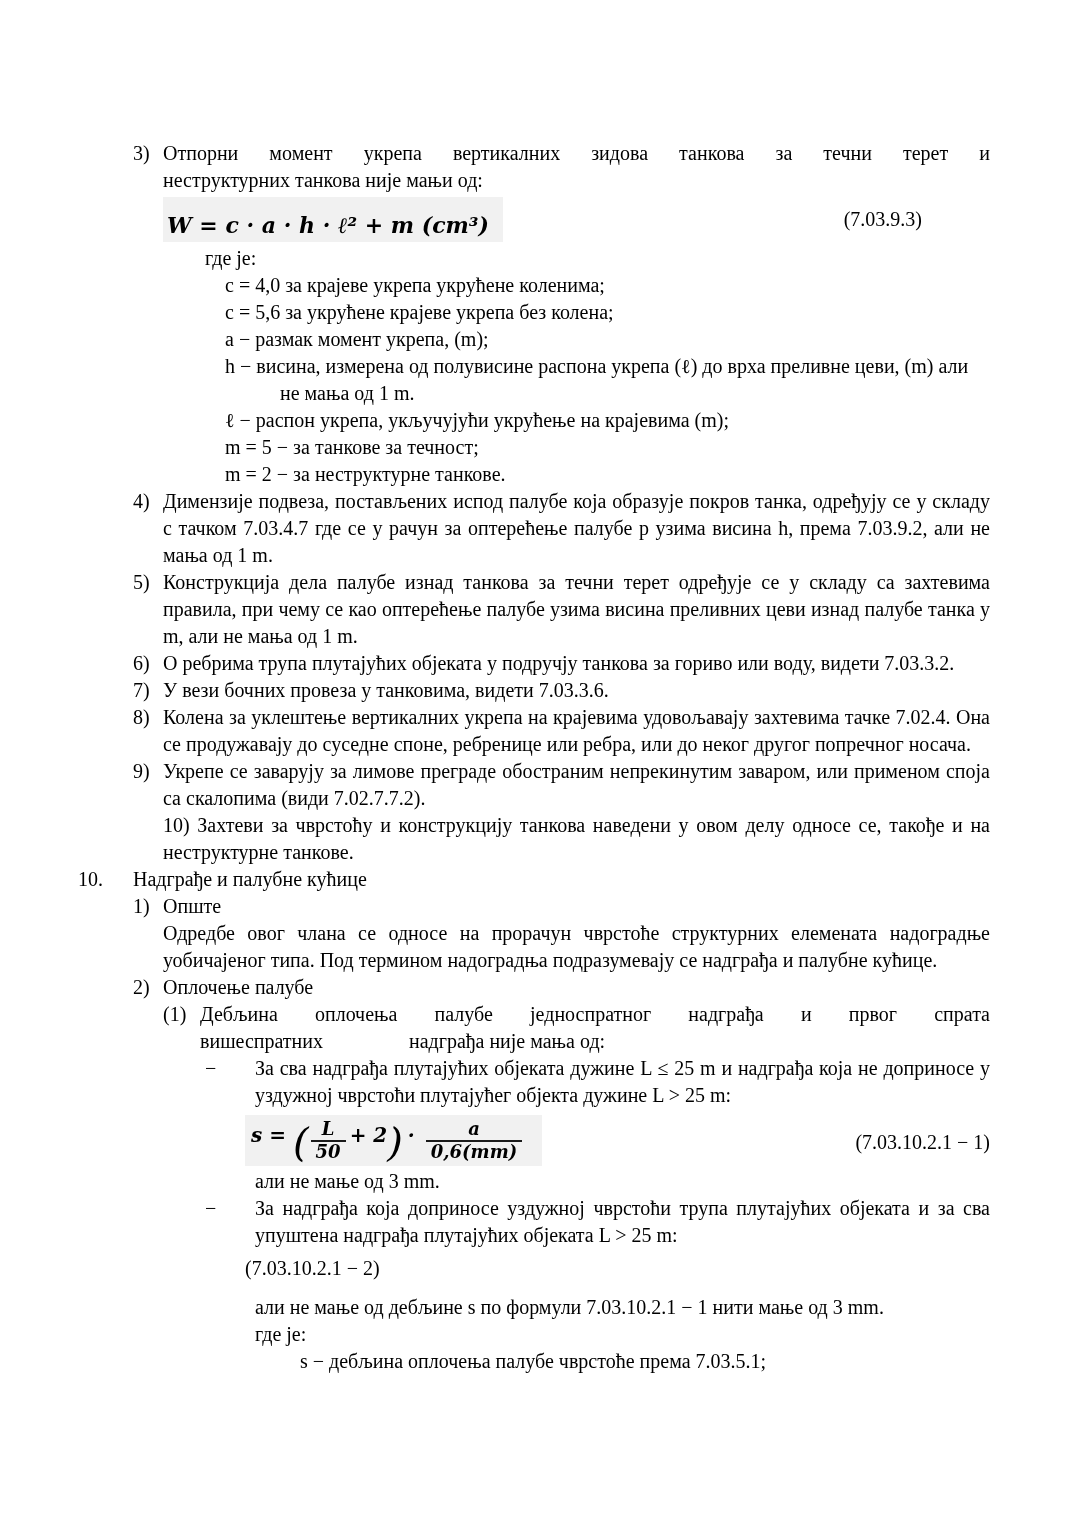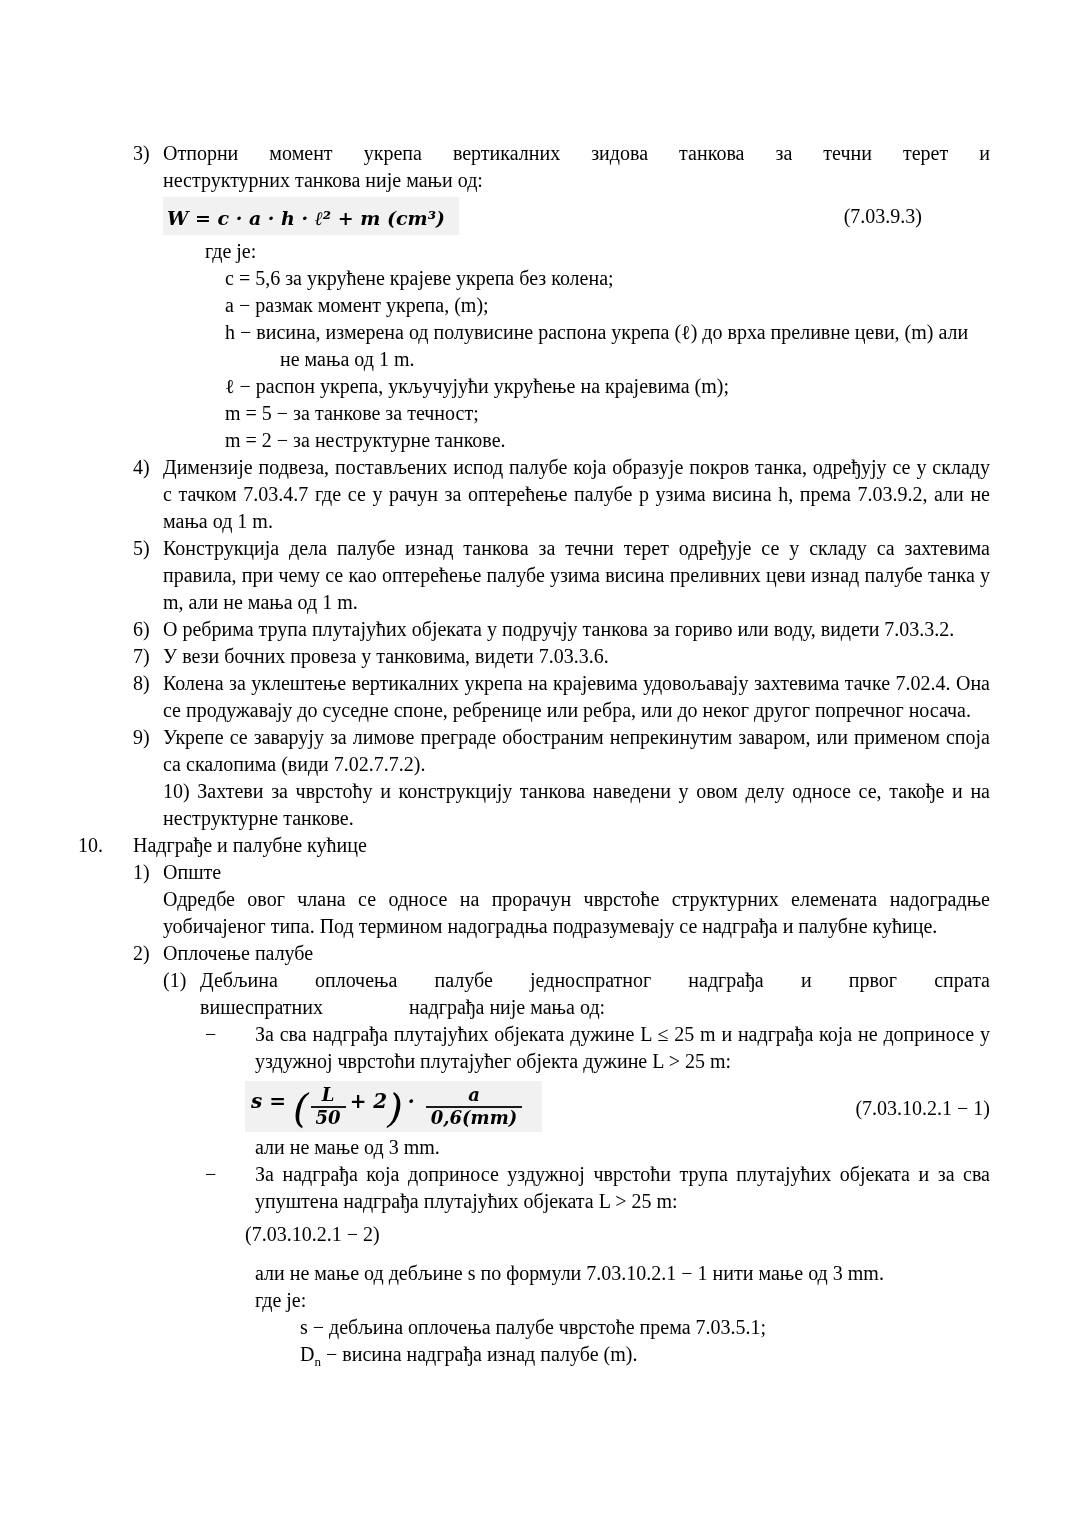--- a/index.html
+++ b/index.html
@@ -32,21 +32,21 @@
   .dashm{padding-left:5px;box-sizing:border-box;}
   .tabgap{display:inline-block;width:86px;}
   
   .frow{display:flex;justify-content:space-between;align-items:center;}
   .fml{
     font-family:"DejaVu Serif","Liberation Serif",serif;
     font-style:italic;font-weight:bold;
     background:#f1f1f1;
     white-space:nowrap;
   }
-  .f1 .fml{font-size:19px;padding:8px 14px 3px 4px;margin:3px 0;}
+  .f1 .fml{font-size:22px;padding:15px 14px 3px 4px;margin:3px 0;}
   .f2,.f3{margin:6px 0 2px -10px;}
   .f2 .fml,.f3 .fml{padding:4px 16px 4px 6px;}
   .frac{display:inline-block;text-align:center;vertical-align:-16px;line-height:1.15;margin:0 4px;}
   .frac .num{display:block;font-size:18px;padding:0 5px;}
   .frac .den{display:block;font-size:18px;border-top:2px solid #1a1a1a;padding:0 5px;text-align:right;}
   .bigp{font-size:40px;font-weight:normal;vertical-align:-14px;line-height:0;letter-spacing:-2px;}
   .fml sub{font-size:13px;font-weight:bold;}
   .ref{font-style:normal;font-weight:normal;white-space:nowrap;}
   .r1{margin-right:68px;text-align:center;}
   .r23{margin-right:0;align-self:flex-end;padding-bottom:10px;}
@@ -63,20 +63,21 @@
     <span class="marker">3)</span>
     <div class="content">
       <div class="jline">Отпорни момент укрепа вертикалних зидова танкова за течни терет и</div>
       <div>неструктурних танкова није мањи од:</div>
       <div class="frow f1">
         <span class="fml">W = c · a · h · ℓ² + m (cm³)</span>
         <span class="ref r1">(7.03.9.3)</span>
       </div>
       <div class="where">где је:</div>
       <div class="defs">
+        <div class="def">c = 4,0 за крајеве укрепа укрућене коленима;</div>
         <div class="def">c = 5,6 за укрућене крајеве укрепа без колена;</div>
         <div class="def">a − размак момент укрепа, (m);</div>
         <div class="def">h − висина, измерена од полувисине распона укрепа (ℓ) до врха преливне цеви,  (m) али не мања од 1 m.</div>
         <div class="def">ℓ − распон укрепа, укључујући укрућење на крајевима (m);</div>
         <div class="def">m = 5 − за танкове за течност;</div>
         <div class="def">m = 2 − за неструктурне танкове.</div>
       </div>
     </div>
   </div>
 
@@ -153,21 +154,20 @@
                 <span class="marker m55 dashm">−</span>
                 <div class="content">
                   <div class="just">За надграђа која доприносе уздужној чврстоћи трупа плутајућих објеката и за сва упуштена надграђа плутајућих објеката L &gt; 25 m:</div>
                   <div class="frow f3">
                     <span class="ref r23">(7.03.10.2.1 − 2)</span>
                   </div>
                   <div>али не мање од дебљине s по формули 7.03.10.2.1 − 1 нити  мање од 3 mm.</div>
                   <div>где је:</div>
                   <div class="defs2">
                     <div>s − дебљина оплочења палубе чврстоће према 7.03.5.1;</div>
-                    <div><span>D</span><sub class="txt">n</sub><span> − висина надграђа изнад палубе (m).</span></div>
                   </div>
                 </div>
               </div>
 
             </div>
           </div>
         </div>
       </div>
 
     </div>

